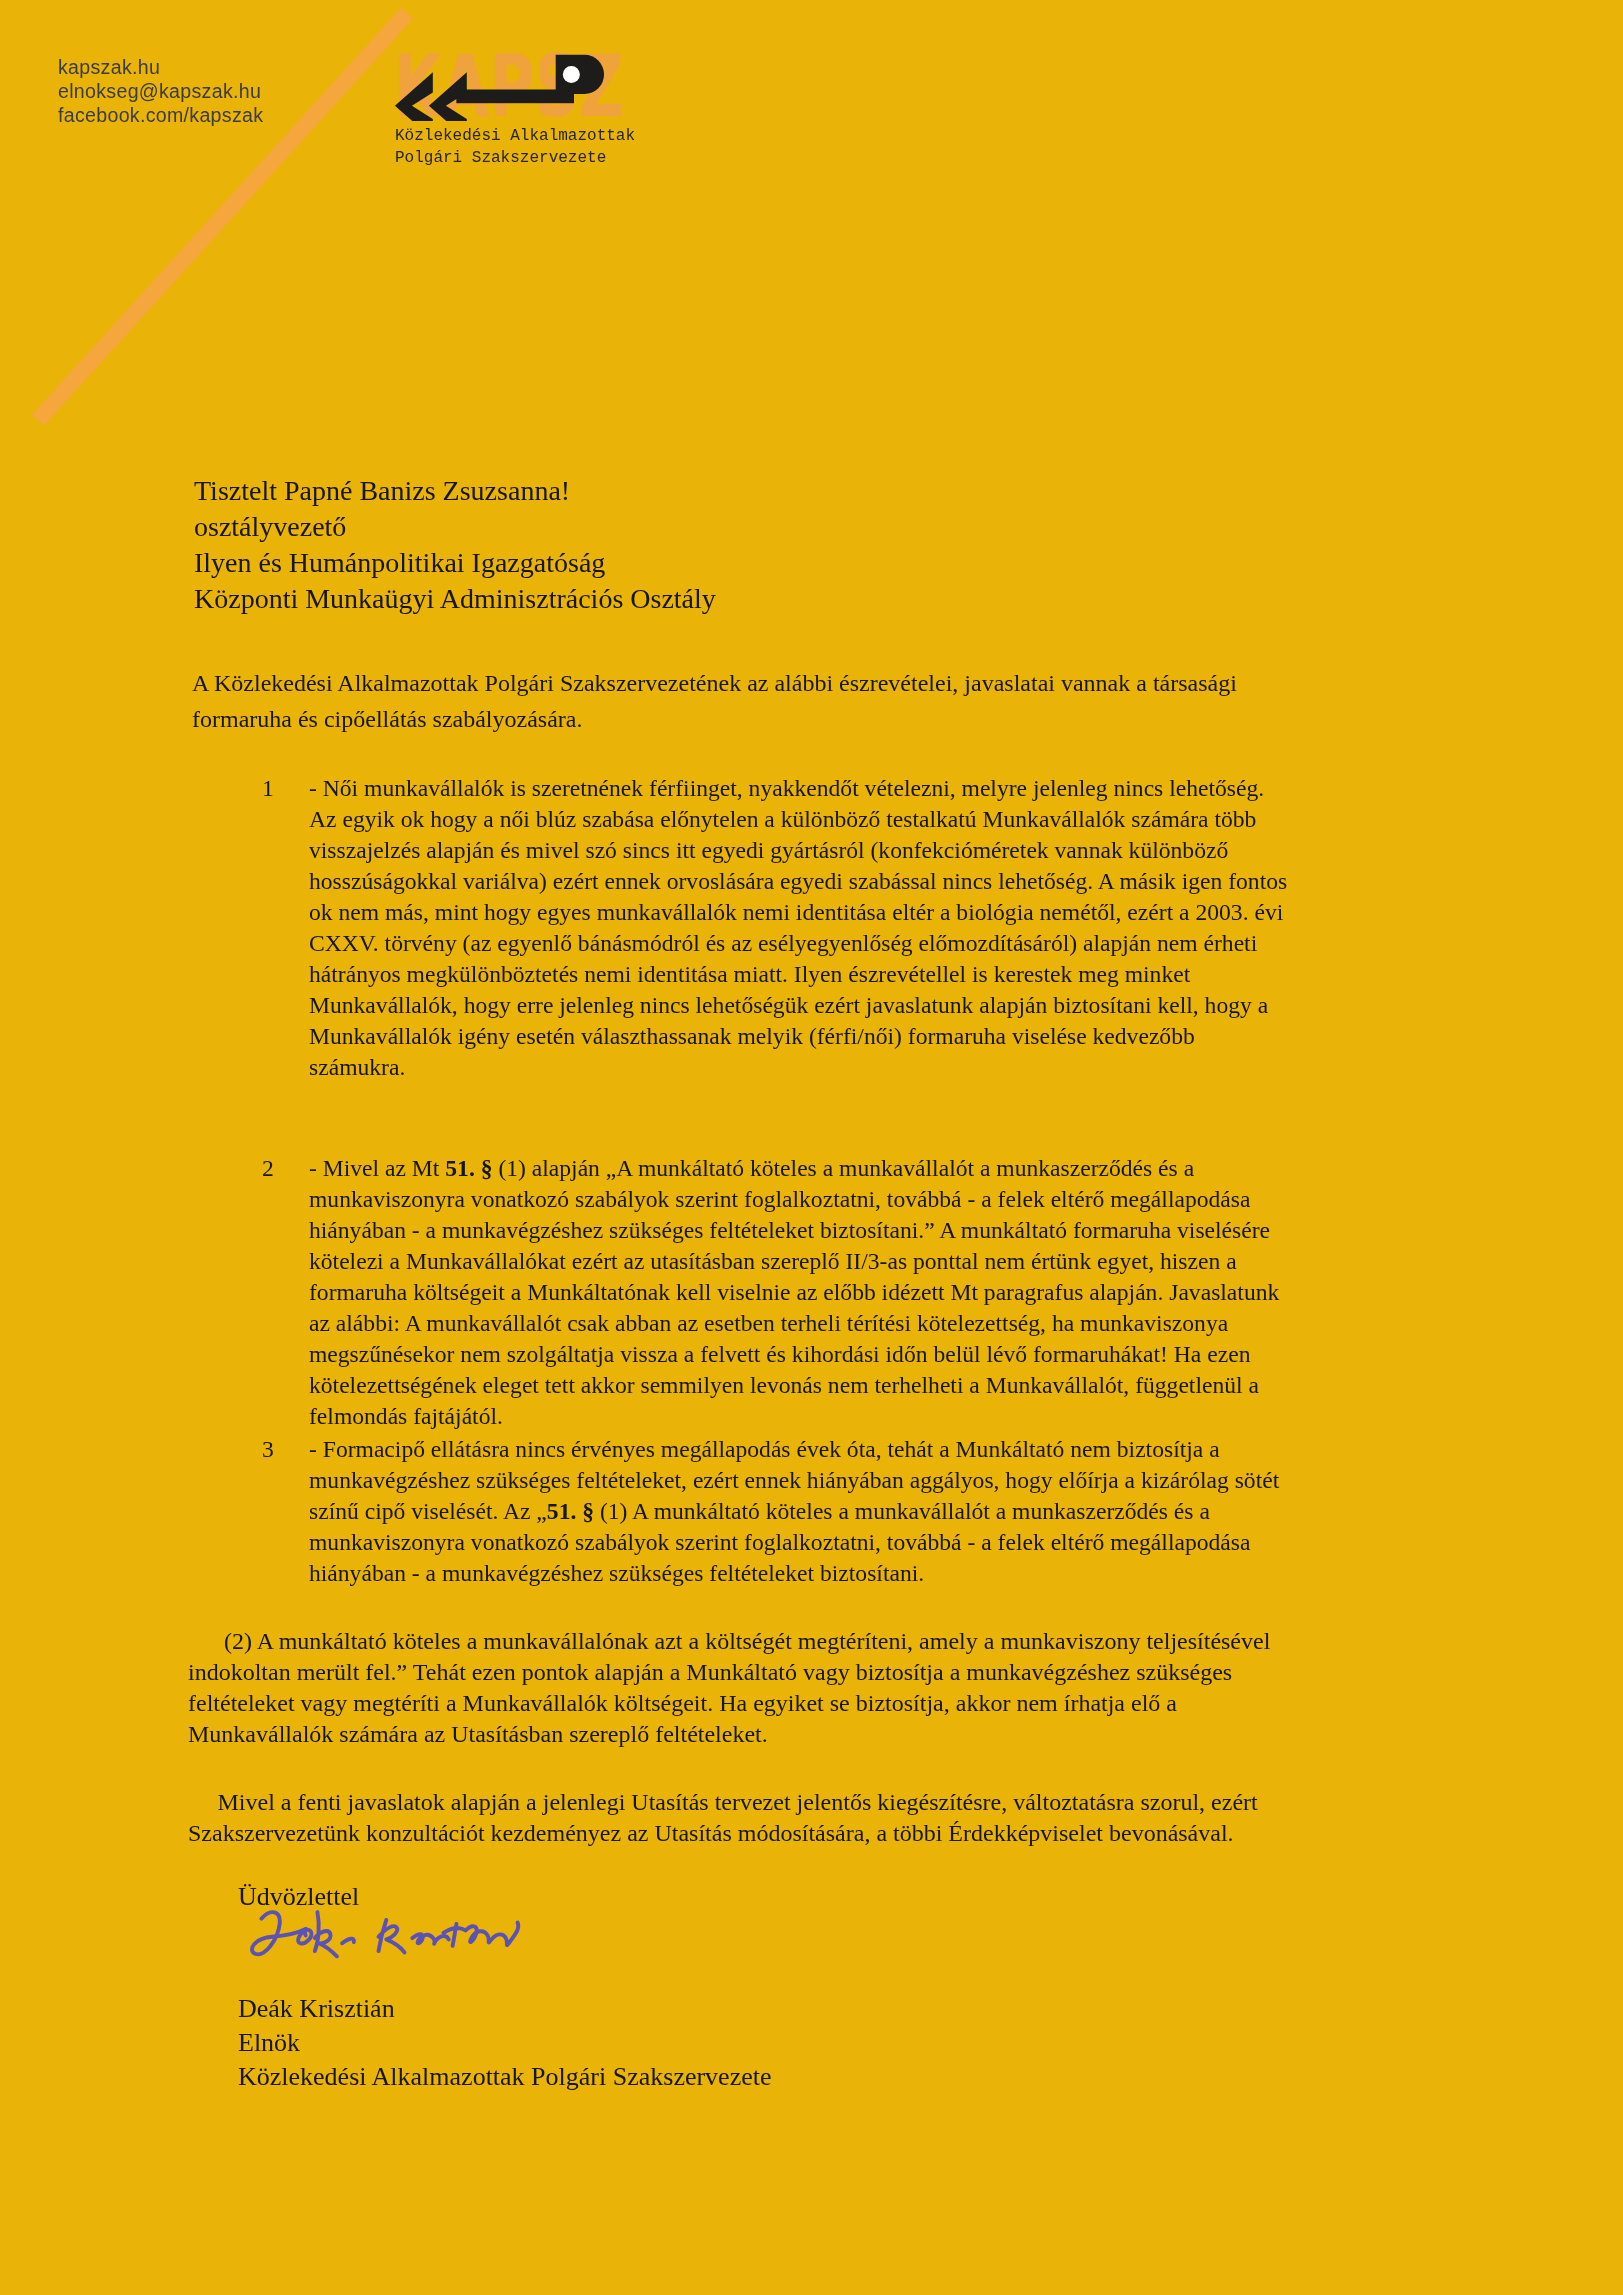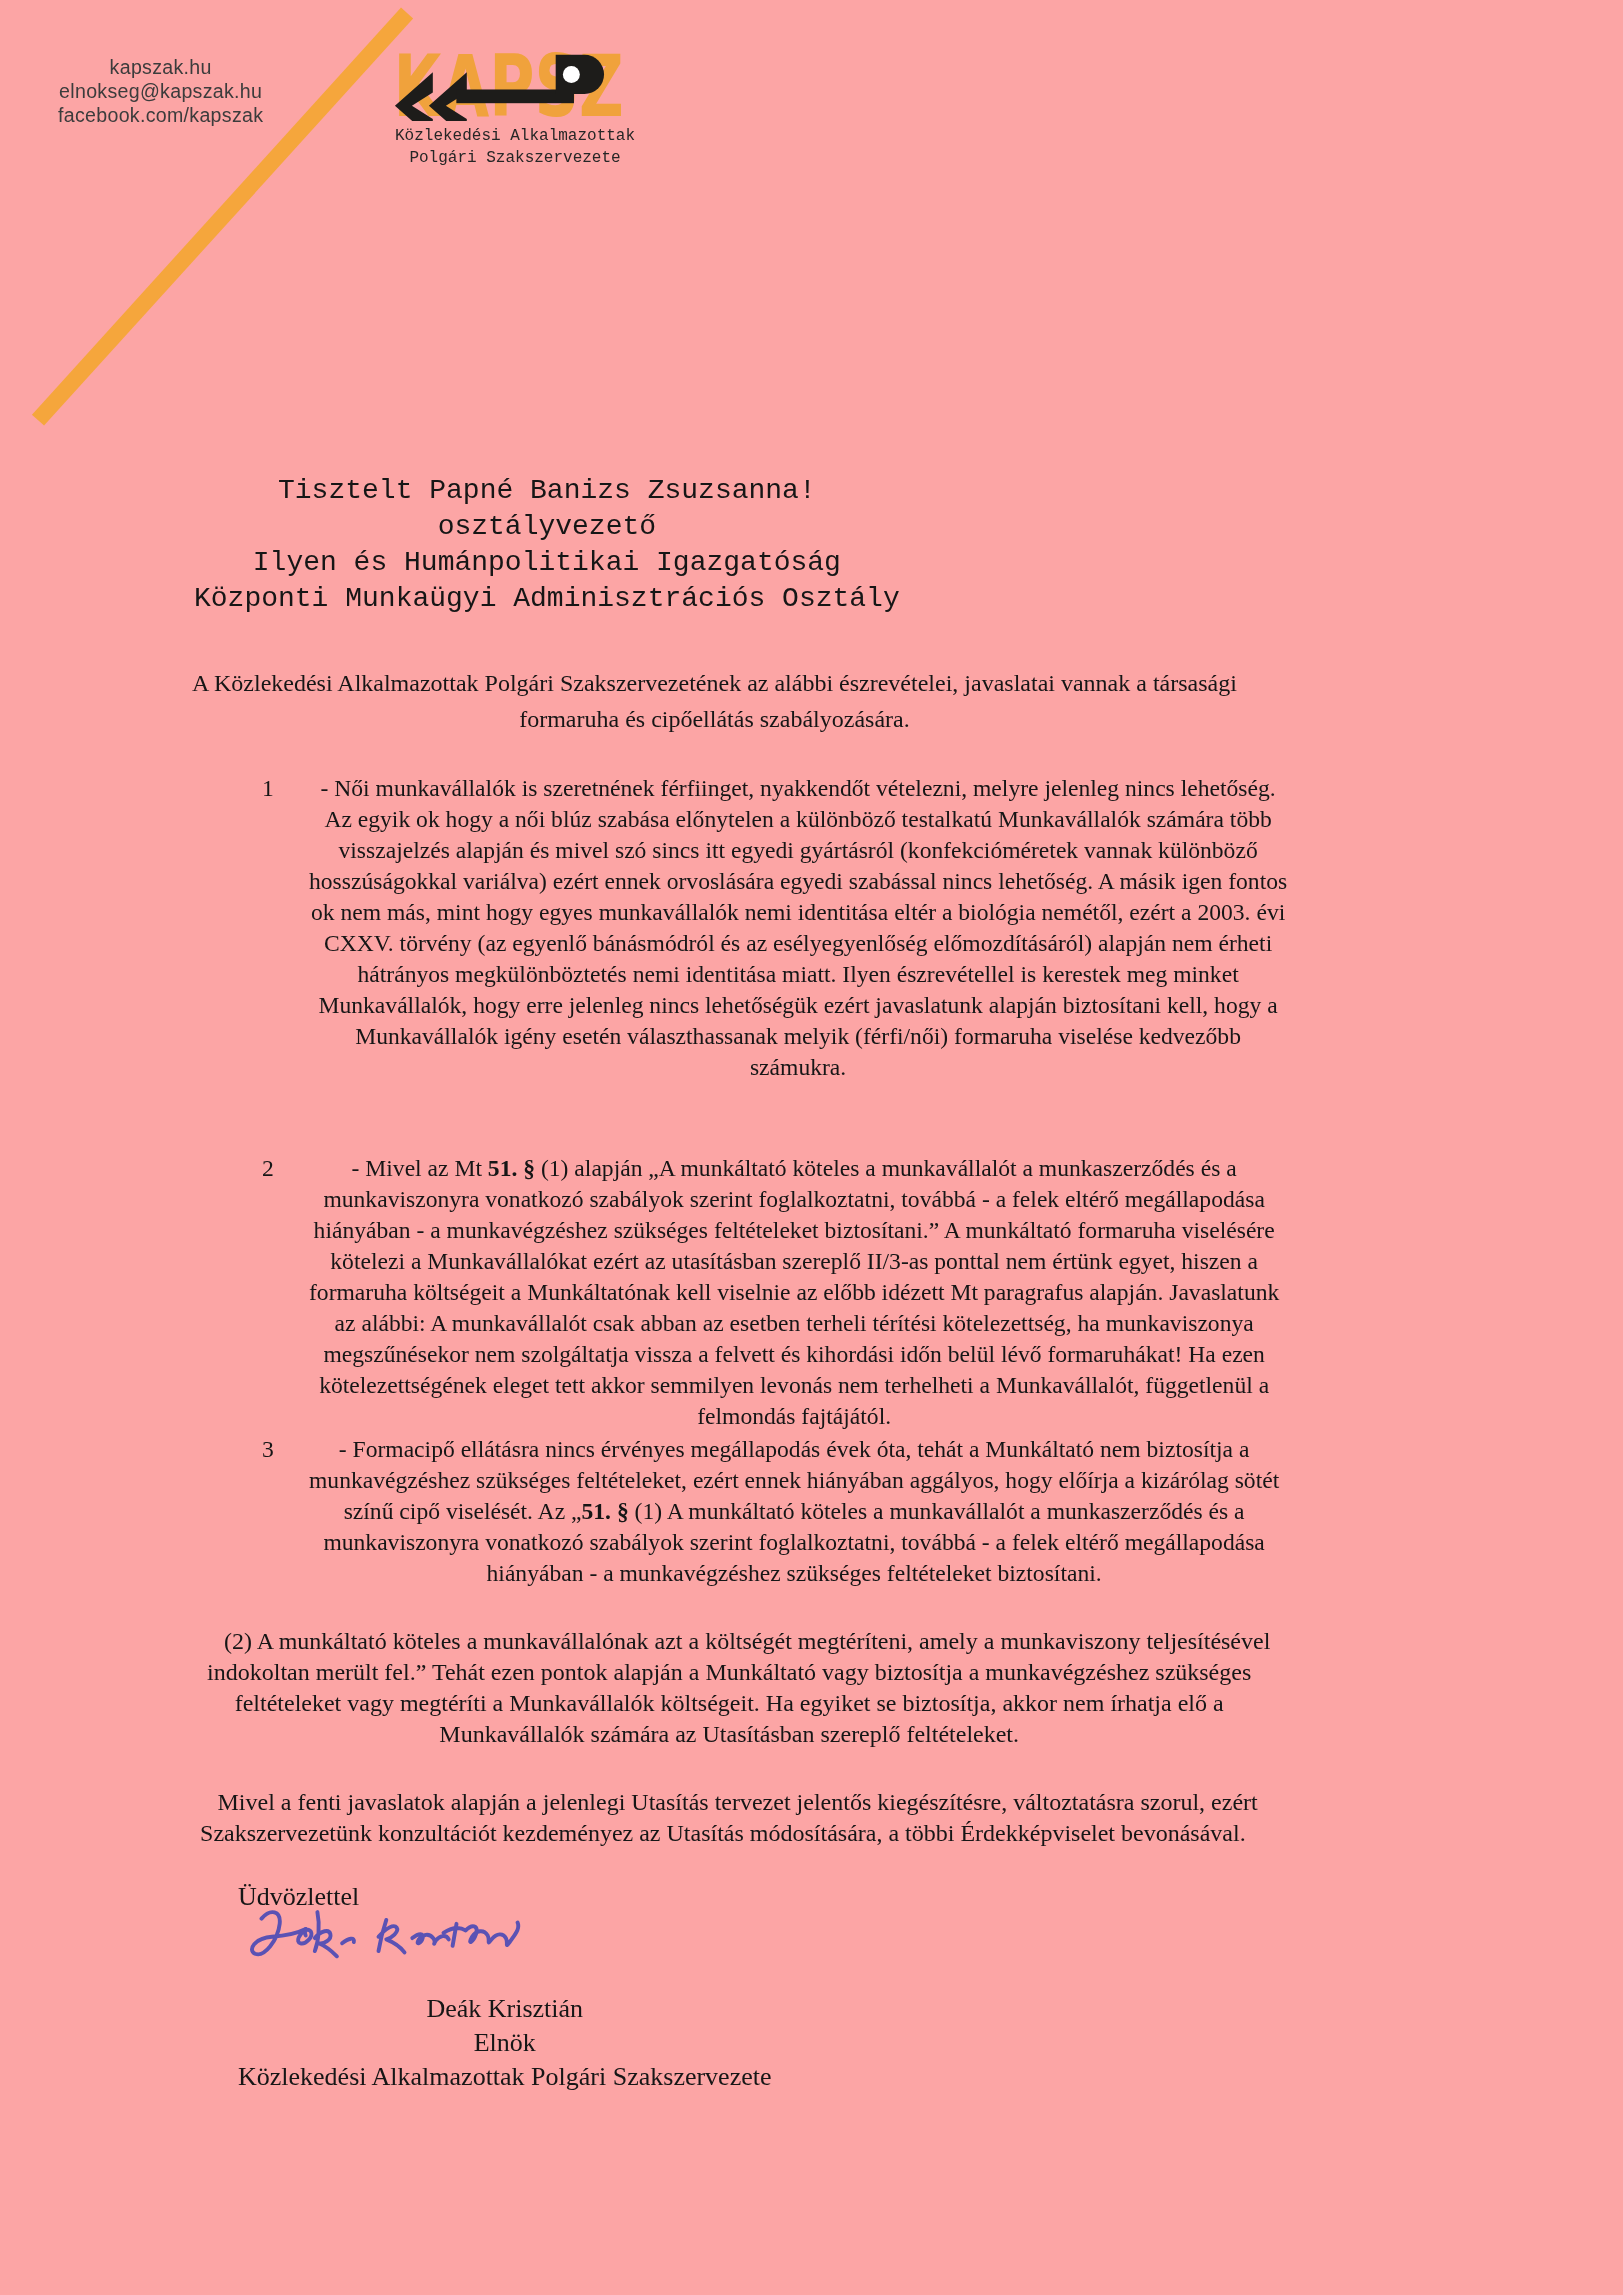--- a/index.html
+++ b/index.html
@@ -1,40 +1,39 @@
 <!DOCTYPE html>
 <html style="font-size:10.5px"><head>
 <meta charset="utf-8">
 <style>
   html,body{margin:0;padding:0;background:#e8e8e8;}
   .page{
-    position:relative;width:1623px;height:2295px;background:#fca5a5;
+    position:relative;width:1623px;height:2295px;background:#eab308;
     overflow:hidden;font-family:"Liberation Serif",serif;color:#161616;
     margin:0 auto;
-    text-align:center;
   }
   .abs{position:absolute;}
   .nowrap{white-space:nowrap;}
 
   
   .contact{
     left:58px;top:55px;
     font-family:"Liberation Sans",sans-serif;
     font-size:19.6px;line-height:24px;color:#3c3c3c;letter-spacing:0.3px;
   }
   .stripe-svg{left:0;top:0;width:1623px;height:2295px;pointer-events:none;}
   .logo-svg{left:391px;top:39px;width:281px;height:82px;}
   .org-subtitle{
     left:395px;top:125px;
     font-family:Liberation Mono, monospace;
     font-size:16px;line-height:22px;color:#262626;
   }
 
   
-  .addressee{left:194px;top:473px;font-size:28px;line-height:36px;font-family:Liberation Mono, monospace;}
+  .addressee{left:194px;top:473px;font-size:28px;line-height:36px;}
   .intro{left:192px;top:665px;font-size:24px;line-height:36px;}
 
   .list-item{font-size:23.6px;line-height:31px;left:262px;}
   .list-item .num{position:absolute;left:0;top:0;}
   .list-item .itext{margin-left:47px;}
   .item-1{top:773px;}
   .item-2{top:1153px;}
   .item-3{top:1434px;}
 
   .para{left:188px;font-size:24px;line-height:31px;}

